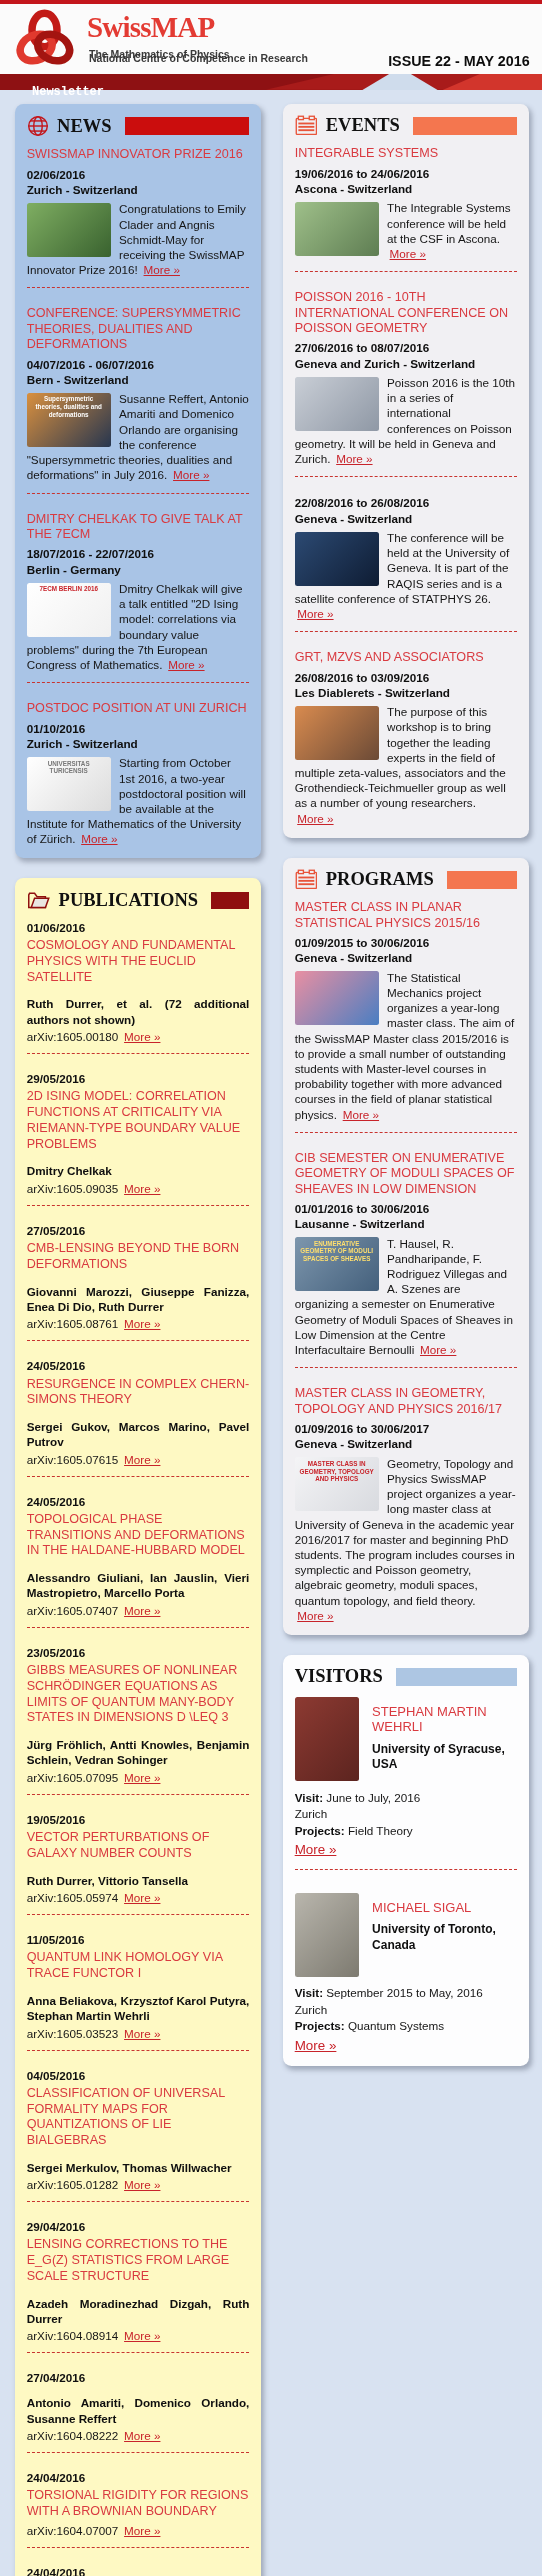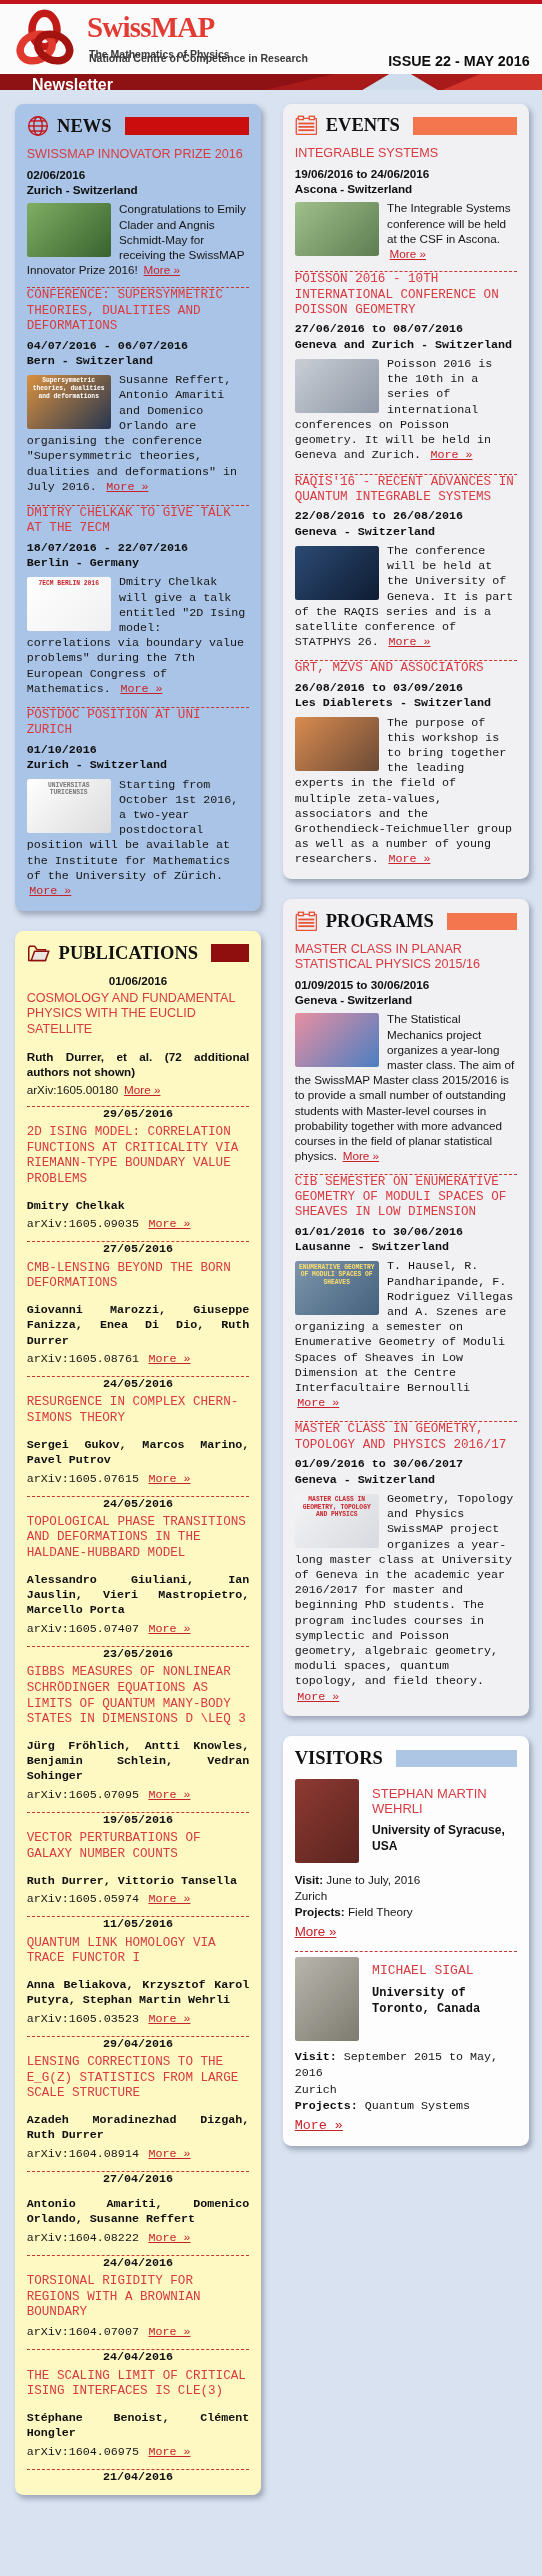--- a/index.html
+++ b/index.html
@@ -19,46 +19,46 @@
   .tag2 { position:absolute; left:89px; top:48px; font-size:10.5px; font-weight:bold; color:#3a3a3a; }
   .issue { position:absolute; right:13.4px; bottom:5px; font-size:14.3px; font-weight:bold; color:#0d0d0d; }
   .ribbon { position:relative; height:16px; background:#8e1113; z-index:1; }
   .ribbon-art { position:absolute; right:0; top:-13.4px; width:277px; height:29px; pointer-events:none; }
   .ra1 { position:absolute; right:50px; top:0; width:227px; height:29px; background:#a81b1a;
          clip-path:polygon(0 100%, 55% 0, 100% 40%, 100% 100%); }
   .ra2 { position:absolute; right:0; top:3.4px; width:101px; height:26px; background:#d2352c;
          clip-path:polygon(0 100%, 60% 0, 100% 0, 100% 100%); }
   .ra3 { position:absolute; right:105px; top:6.7px; width:76px; height:22.7px; background:#cfdcec;
          clip-path:polygon(0 100%, 50% 0, 100% 100%); }
-  .ribbon-label { position:absolute; left:32px; top:2px; color:#ffffff; font-weight:bold; font-size:16px; z-index:3; }
+  .ribbon-label { position:absolute; left:32px; top:11px; color:#ffffff; font-weight:bold; font-size:12px; z-index:3;font-family:Liberation Mono, monospace; }
   
   .content { display:flex; gap:22px; align-items:flex-start; padding:13.4px 14.3px 0 15px; }
   .col { flex:0 0 246px; width:246px; }
   .panel { border-radius:8.4px; padding:10px 11.7px 11.7px; margin-bottom:20px;
            box-shadow:2.5px 3.4px 5px rgba(90,100,120,.45); }
   .panel-news { background:#a9c4e6; }
   .panel-events, .panel-programs { background:#f1f0f3; }
   .panel-visitors { background:#fdfdfe; }
   .panel-pubs { background:#fef9c3; }
   .phead { display:flex; align-items:center; margin:1.7px 0 10px; }
   .picon { margin-right:8.4px; flex:0 0 auto; display:flex; }
   .ptitle { font-family:"Liberation Serif", serif; font-weight:bold; font-size:18.5px; color:#111; white-space:nowrap; }
   .pbar { flex:1 1 auto; height:17.6px; margin-left:13.4px; }
   
-  .items > .item + .item { border-top:0.8px dashed #c8342f; margin-top:10px; padding-top:0;font-family:Liberation Mono, monospace; }
+  .items > .item + .item { border-top:0.8px dashed #c8342f; margin-top:10px; padding-top:18px; }
   .item-title { color:#d93a40; font-size:12.6px; line-height:1.22; margin-bottom:4.2px; }
   .item-date, .item-location { font-weight:bold; font-size:11.7px; line-height:1.3; color:#0f0f0f; }
   .item-body { margin-top:4.2px; font-size:11.7px; line-height:1.3; color:#161616; }
   .item-body::after { content:""; display:block; clear:both; }
   .thumb { float:left; width:84px; height:54px; margin:1.7px 8.4px 2.5px 0; border-radius:2.5px;
            overflow:hidden; background:#999; }
   .thumb-label { display:block; font-size:6.3px; line-height:1.2; font-weight:bold; padding:2.5px 3.4px; text-align:center; }
   .more { color:#c8232a; text-decoration:underline; margin-left:2.5px; white-space:nowrap; }
   
-  .pub-date { font-weight:bold; font-size:11.7px; color:#0f0f0f;text-align:center; }
+  .pub-date { font-weight:bold; font-size:11.7px; color:#0f0f0f; }
   .pub-title { color:#d93a40; font-size:12.6px; line-height:1.25; margin:4.2px 0 4.2px; }
   .pub-authors { font-weight:bold; font-size:11.7px; line-height:1.3; text-align:justify; margin-bottom:3.4px; color:#0f0f0f;margin-top:11px;}
   .pub-line { font-size:11.7px; }
   
   .v-top { display:flex; gap:13.4px; margin:5px 0 8.4px; }
   .v-photo { flex:0 0 64px; width:64px; height:84px; border-radius:2.5px; background:#888; }
   .v-name { color:#d93a40; font-size:13px; margin:6.7px 0 7.6px; }
   .v-aff { font-weight:bold; font-size:12px; line-height:1.3; color:#0f0f0f; }
   .v-line { font-size:11.7px; line-height:1.4; }
   .v-line b { color:#0f0f0f; }
@@ -252,20 +252,29 @@
           <div class="item">
             <div class="pub-date">11/05/2016</div>
             <div class="pub-title">QUANTUM LINK HOMOLOGY VIA TRACE FUNCTOR I</div>
             <div class="pub-authors">Anna Beliakova, Krzysztof Karol Putyra, Stephan Martin Wehrli</div>
             <div class="pub-line">
               <span>arXiv:1605.03523</span>
               <a class="more" href="#">More »</a>
             </div>
           </div>
 
+          <div class="item">
+            <div class="pub-date">04/05/2016</div>
+            <div class="pub-title">CLASSIFICATION OF UNIVERSAL FORMALITY MAPS FOR QUANTIZATIONS OF LIE BIALGEBRAS</div>
+            <div class="pub-authors">Sergei Merkulov, Thomas Willwacher</div>
+            <div class="pub-line">
+              <span>arXiv:1605.01282</span>
+              <a class="more" href="#">More »</a>
+            </div>
+          </div>
 
           <div class="item">
             <div class="pub-date">29/04/2016</div>
             <div class="pub-title">LENSING CORRECTIONS TO THE E_G(Z) STATISTICS FROM LARGE SCALE STRUCTURE</div>
             <div class="pub-authors">Azadeh Moradinezhad Dizgah, Ruth Durrer</div>
             <div class="pub-line">
               <span>arXiv:1604.08914</span>
               <a class="more" href="#">More »</a>
             </div>
           </div>
@@ -347,21 +356,20 @@
             <div class="item-body">
               <span class="thumb" style="background: linear-gradient(135deg, rgb(201, 206, 214), rgb(143, 152, 165));">
                 <span class="thumb-label"></span>
               </span>
               <span class="item-text">Poisson 2016 is the 10th in a series of international conferences on Poisson geometry. It will be held in Geneva and Zurich.</span>
               <a class="more" href="#">More »</a>
             </div>
           </div>
 
           <div class="item">
-            <div class="item-title">RAQIS'16 - RECENT ADVANCES IN QUANTUM INTEGRABLE SYSTEMS</div>
             <div class="item-date">22/08/2016 to 26/08/2016</div>
             <div class="item-location">Geneva - Switzerland</div>
             <div class="item-body">
               <span class="thumb" style="background: linear-gradient(135deg, rgb(44, 74, 115), rgb(14, 28, 51));">
                 <span class="thumb-label"></span>
               </span>
               <span class="item-text">The conference will be held at the University of Geneva. It is part of the RAQIS series and is a satellite conference of STATPHYS 26.</span>
               <a class="more" href="#">More »</a>
             </div>
           </div>

